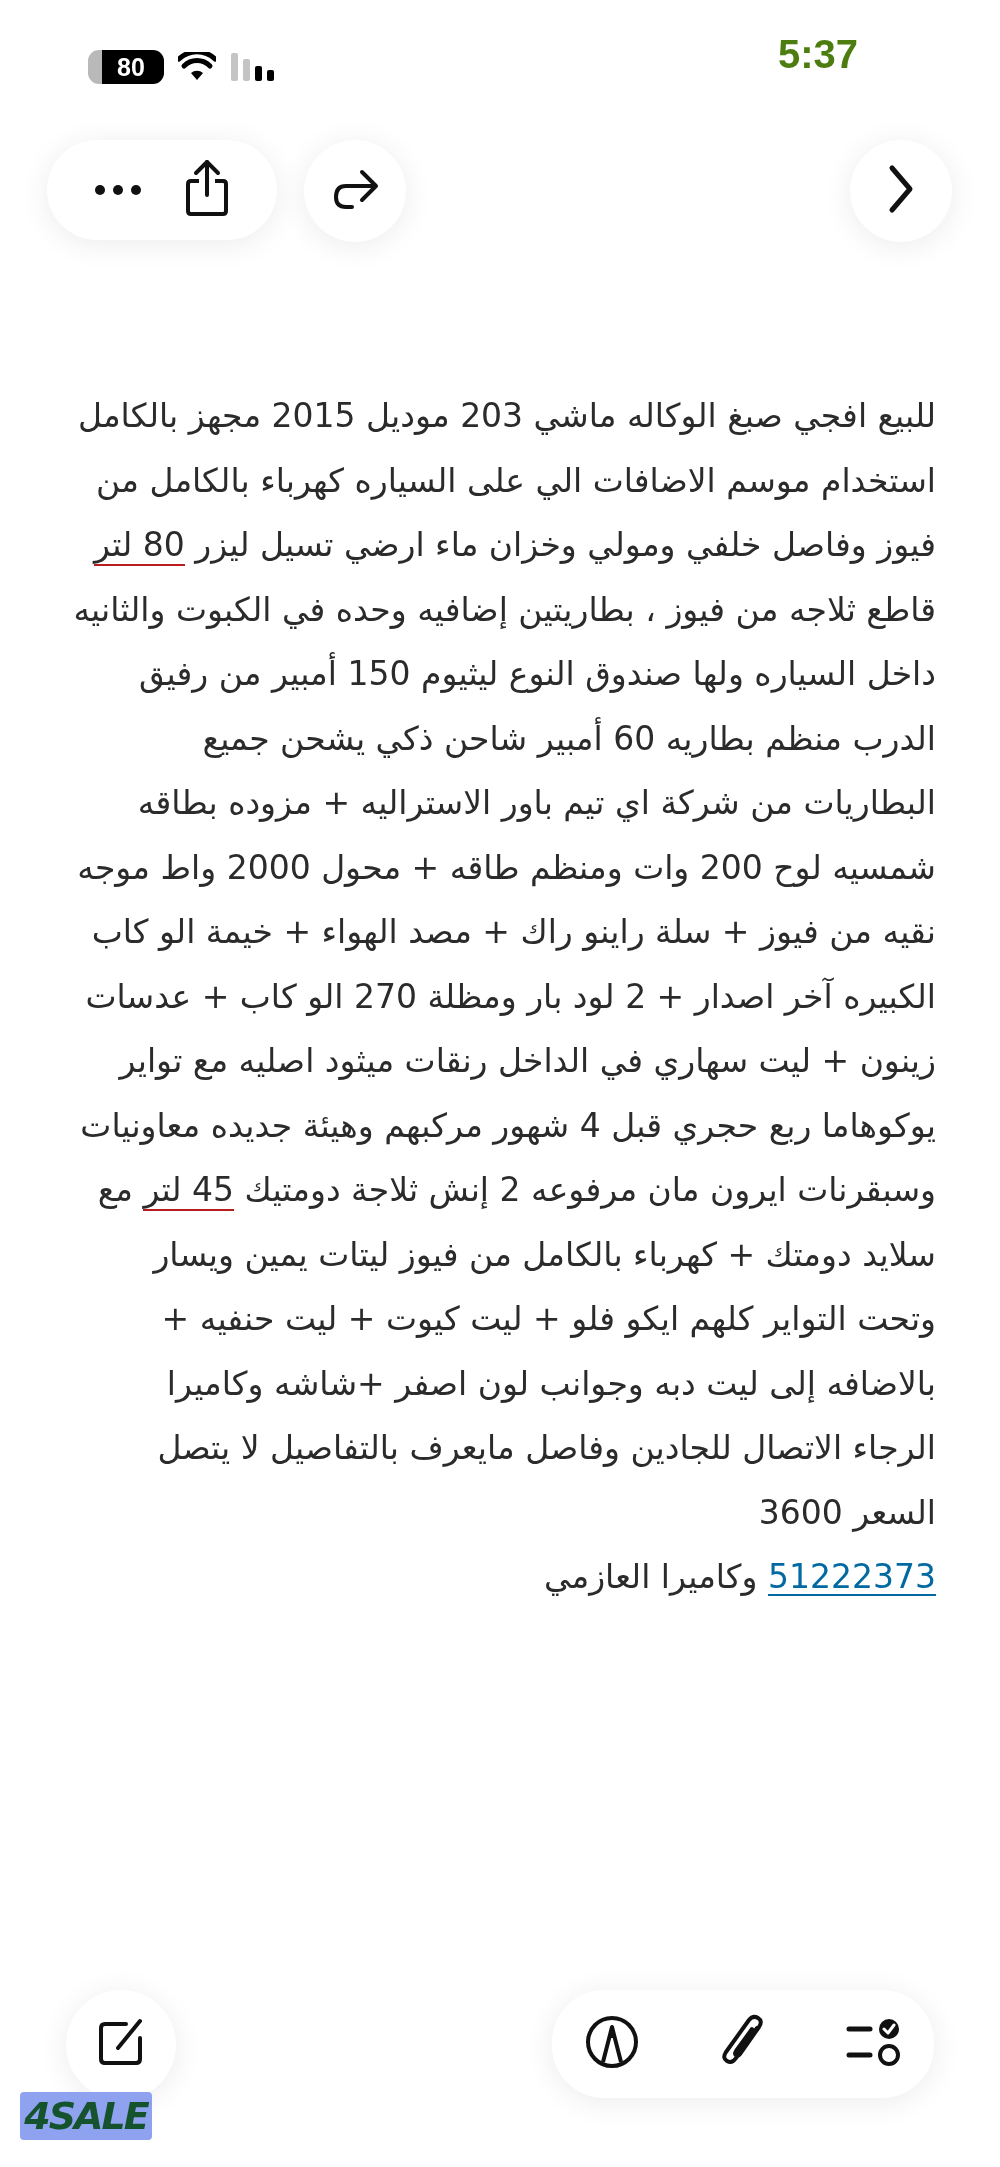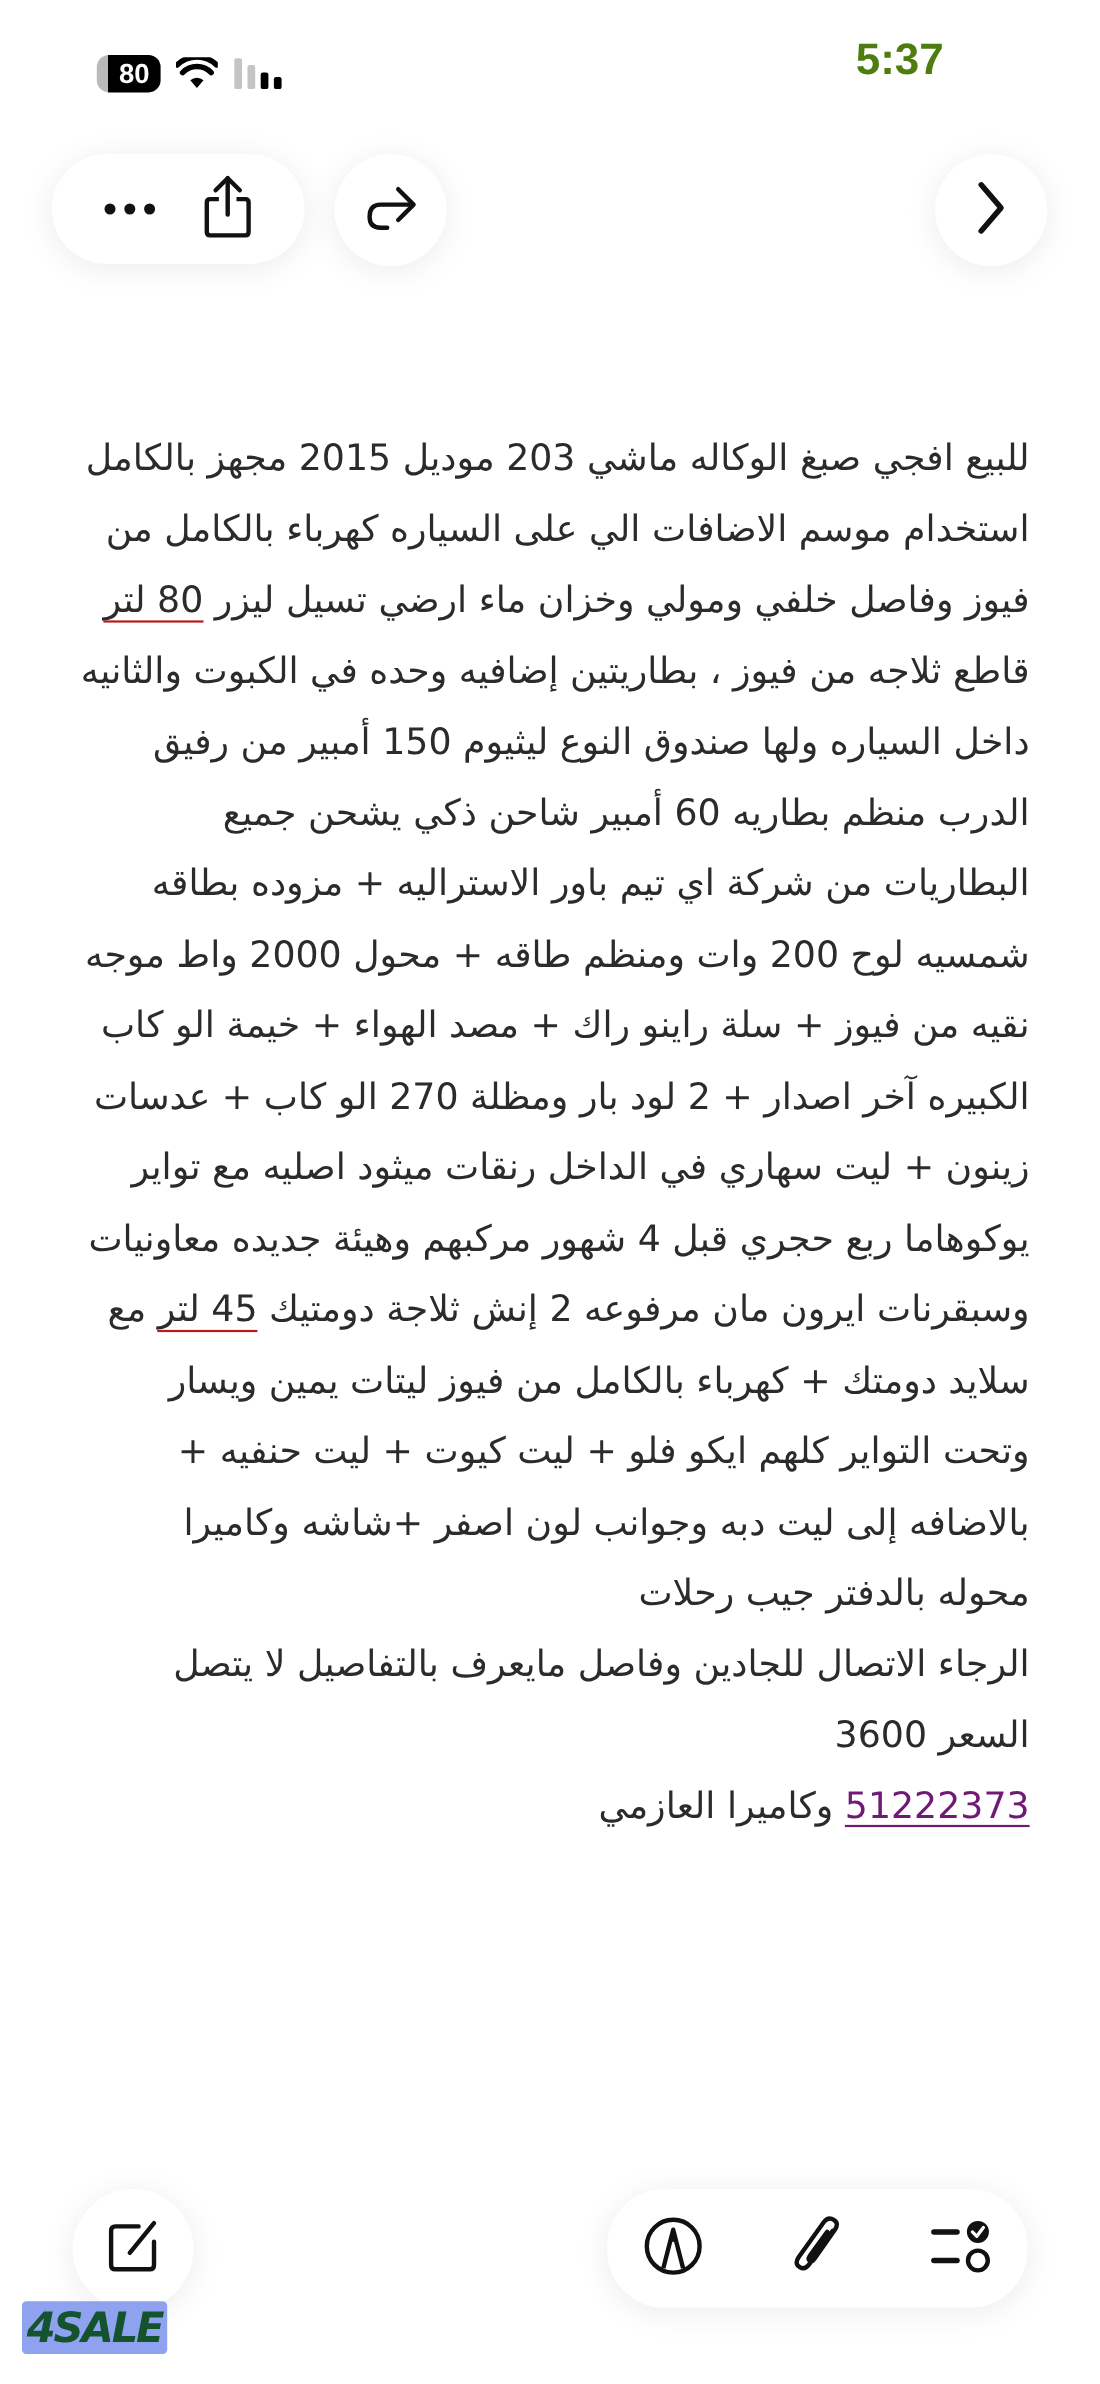--- a/index.html
+++ b/index.html
@@ -11,21 +11,21 @@
       font-family: "DejaVu Sans", "Liberation Sans", sans-serif;
       color: #1c1c1e;
     }
     .screen { position: relative; width: 1000px; height: 2167px; background: #ffffff; }
 
     
     .status-bar { position: absolute; top: 0; left: 0; width: 1000px; height: 120px; }
     .status-left { position: absolute; left: 88px; top: 50px; display: flex; align-items: center; gap: 14px; }
     .battery {
       display: flex; align-items: center; justify-content: center;
-      width: 58px; height: 34px; border-radius: 11px;
+      width: 76px; height: 34px; border-radius: 11px;
       background: linear-gradient(to right, #b9b9b9 0 18%, #000 18% 100%);
       color: #fff; font-family: "Liberation Sans", sans-serif; font-weight: 700; font-size: 25px;
       padding-left: 10px;
     }
     .wifi svg, .signal svg { display: block; }
     .status-time {
       position: absolute; right: 142px; top: 32px;
       font-family: "Liberation Sans", sans-serif; font-weight: 700; font-size: 40px; color: #4d7c0f;
     }
 
@@ -47,21 +47,21 @@
     .icon-btn { display: flex; align-items: center; justify-content: center; width: 60px; height: 60px; cursor: pointer; }
 
     
     .note-body {
       position: absolute; top: 384px; left: 70px; width: 866px;
       direction: rtl; text-align: right;
       font-family: "DejaVu Sans", sans-serif; font-size: 33px; line-height: 64.5px; color: #2b2b2b;
     }
     .note-body p { white-space: normal; }
     .underline-mark { border-bottom: 2px solid #b91c1c; }
-    .phone-link { color: #701a75; text-decoration: underline; text-decoration-thickness: 2px; text-underline-offset: 6px; margin-top: 48px; }
+    .phone-link { color: #0369a1; text-decoration: underline; text-decoration-thickness: 2px; text-underline-offset: 6px; margin-top: 48px; }
 
     
     .bottom-toolbar { position: absolute; top: 1990px; left: 0; width: 1000px; height: 110px; }
     .compose-btn { left: 66px; top: 0; width: 110px; height: 110px; border-radius: 55px; }
     .pill-right { left: 552px; top: 0; width: 382px; height: 108px; padding: 0 30px; justify-content: space-between; }
 
     
     .watermark {
       position: absolute; left: 20px; top: 2092px; width: 132px; height: 48px;
       background: #8fa2f0; border-radius: 4px;
@@ -132,21 +132,20 @@
       <span>
         <svg width="30" height="50" viewBox="0 0 30 50">
           <path d="M6 4 L24 25 L6 46" stroke="#111" stroke-width="5" fill="none" stroke-linecap="round" stroke-linejoin="round"></path>
         </svg>
       </span>
     </div>
   </div>
 
   <div class="note-body">
     <p><span>للبيع افجي صبغ الوكاله ماشي  203 موديل 2015 مجهز بالكامل استخدام موسم الاضافات الي على السياره كهرباء بالكامل من فيوز وفاصل خلفي ومولي وخزان ماء ارضي تسيل ليزر </span><span class="underline-mark">80 لتر</span><span> قاطع ثلاجه من فيوز ، بطاريتين إضافيه وحده في الكبوت والثانيه داخل السياره ولها صندوق النوع ليثيوم 150 أمبير من رفيق الدرب منظم بطاريه 60 أمبير شاحن ذكي يشحن جميع البطاريات من شركة اي تيم باور الاستراليه + مزوده بطاقه شمسيه لوح 200 وات ومنظم طاقه + محول 2000 واط موجه نقيه من فيوز + سلة راينو راك + مصد الهواء + خيمة الو كاب الكبيره آخر اصدار + 2 لود بار  ومظلة 270 الو كاب + عدسات زينون + ليت سهاري في الداخل رنقات ميثود اصليه مع تواير يوكوهاما ربع حجري قبل 4 شهور مركبهم وهيئة جديده معاونيات وسبقرنات ايرون مان مرفوعه 2 إنش ثلاجة دومتيك </span><span class="underline-mark">45 لتر</span><span> مع سلايد دومتك + كهرباء بالكامل من فيوز ليتات يمين ويسار وتحت التواير كلهم ايكو فلو + ليت كيوت + ليت حنفيه + بالاضافه إلى ليت دبه وجوانب لون اصفر +شاشه وكاميرا</span></p>
-    <p>محوله بالدفتر جيب رحلات</p>
     <p>الرجاء الاتصال للجادين وفاصل مايعرف بالتفاصيل لا يتصل</p>
     <p>السعر 3600</p>
     <p><a class="phone-link">51222373</a> <span>وكاميرا العازمي</span></p>
   </div>
 
   <div class="bottom-toolbar">
     <div class="circle-btn compose-btn">
       <span>
         <svg width="50" height="50" viewBox="0 0 50 50">
           <path d="M30 6 L9 6 Q5 6 5 10 L5 41 Q5 45 9 45 L40 45 Q44 45 44 41 L44 20" stroke="#111" stroke-width="4" fill="none" stroke-linecap="round"></path>

